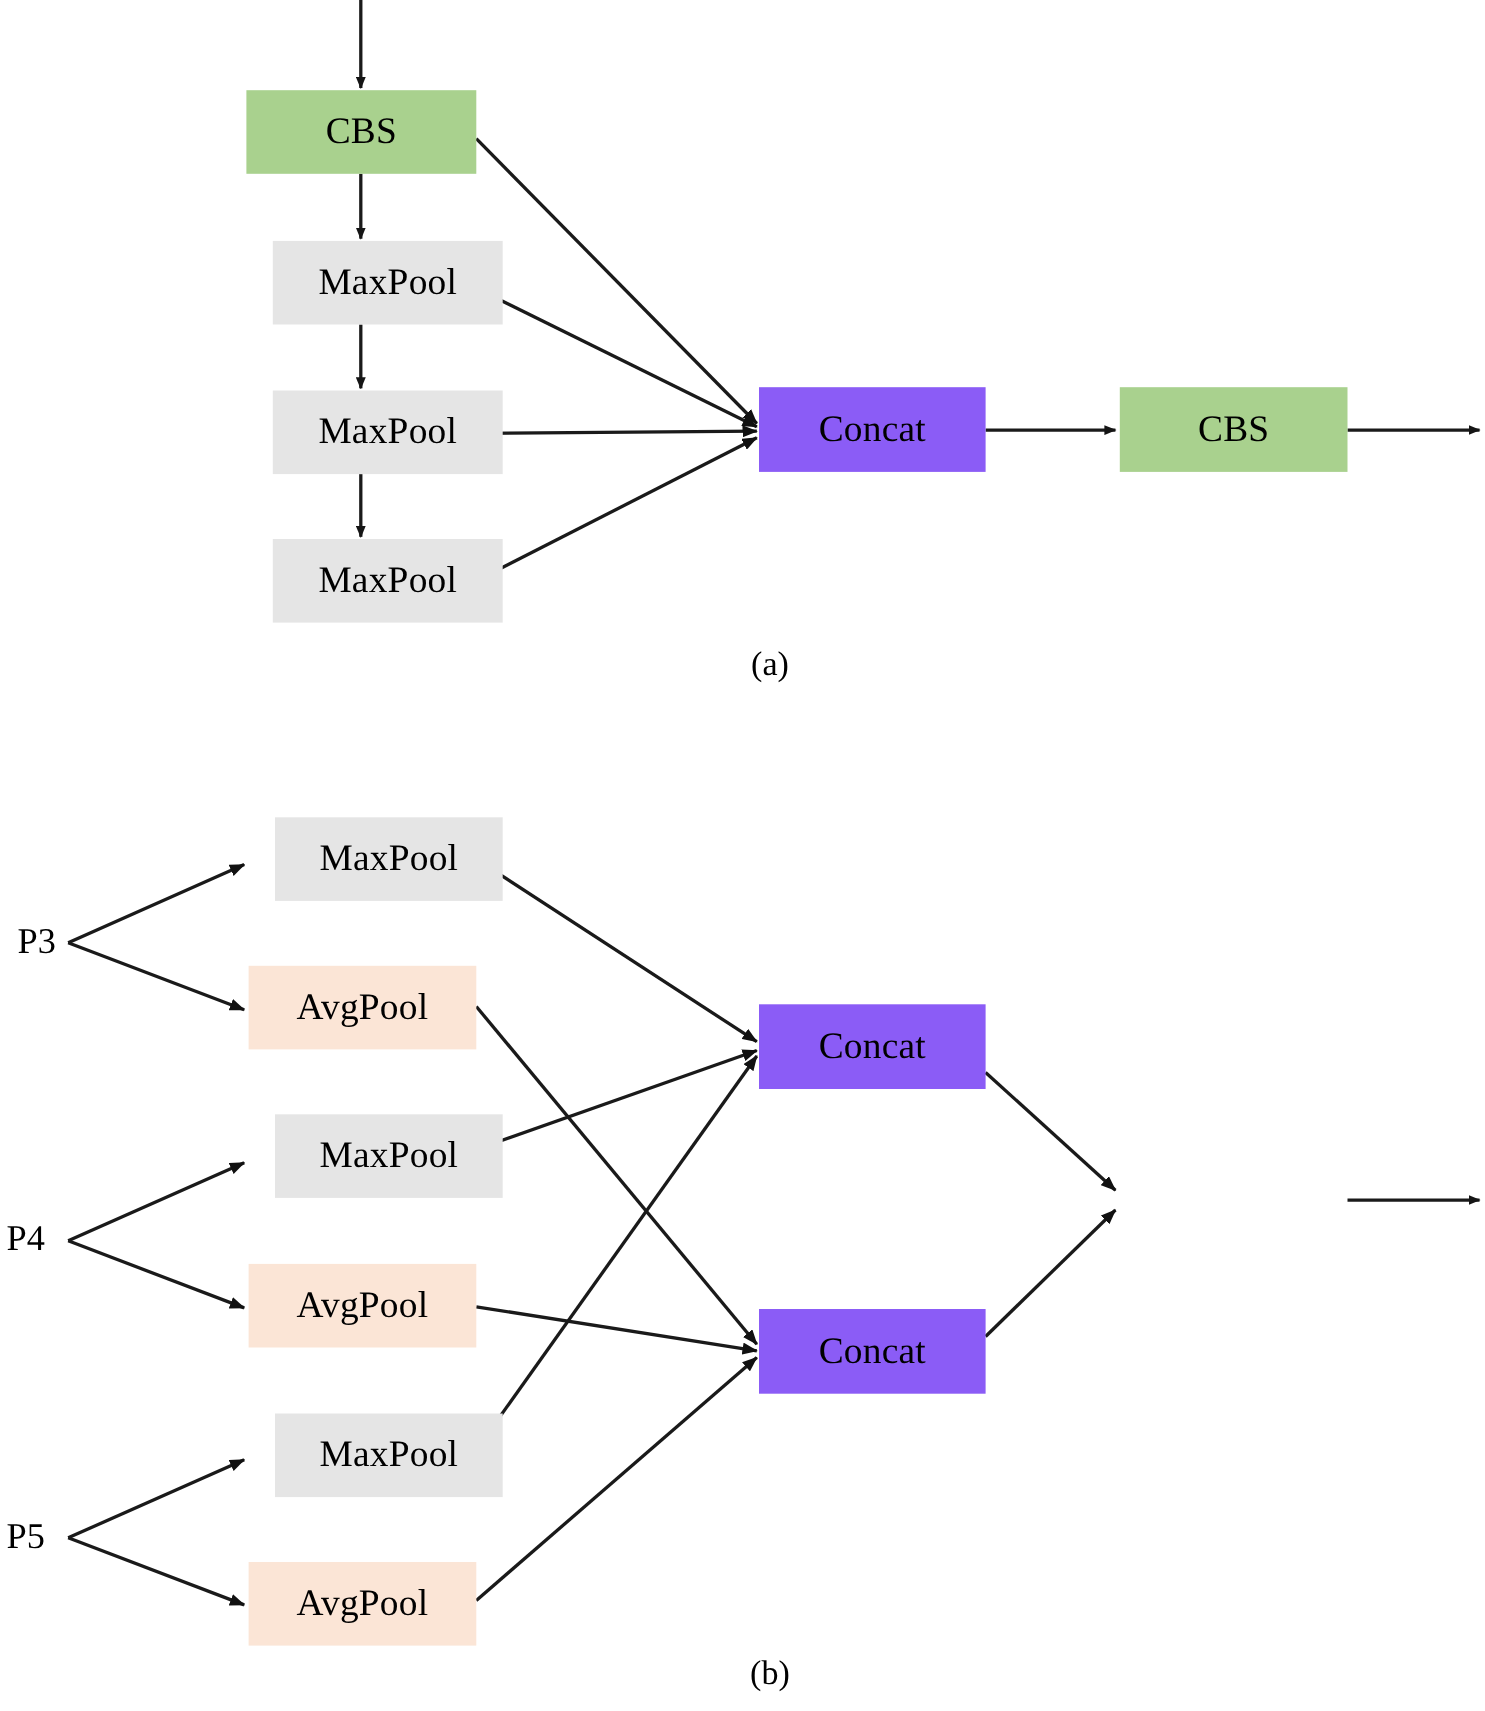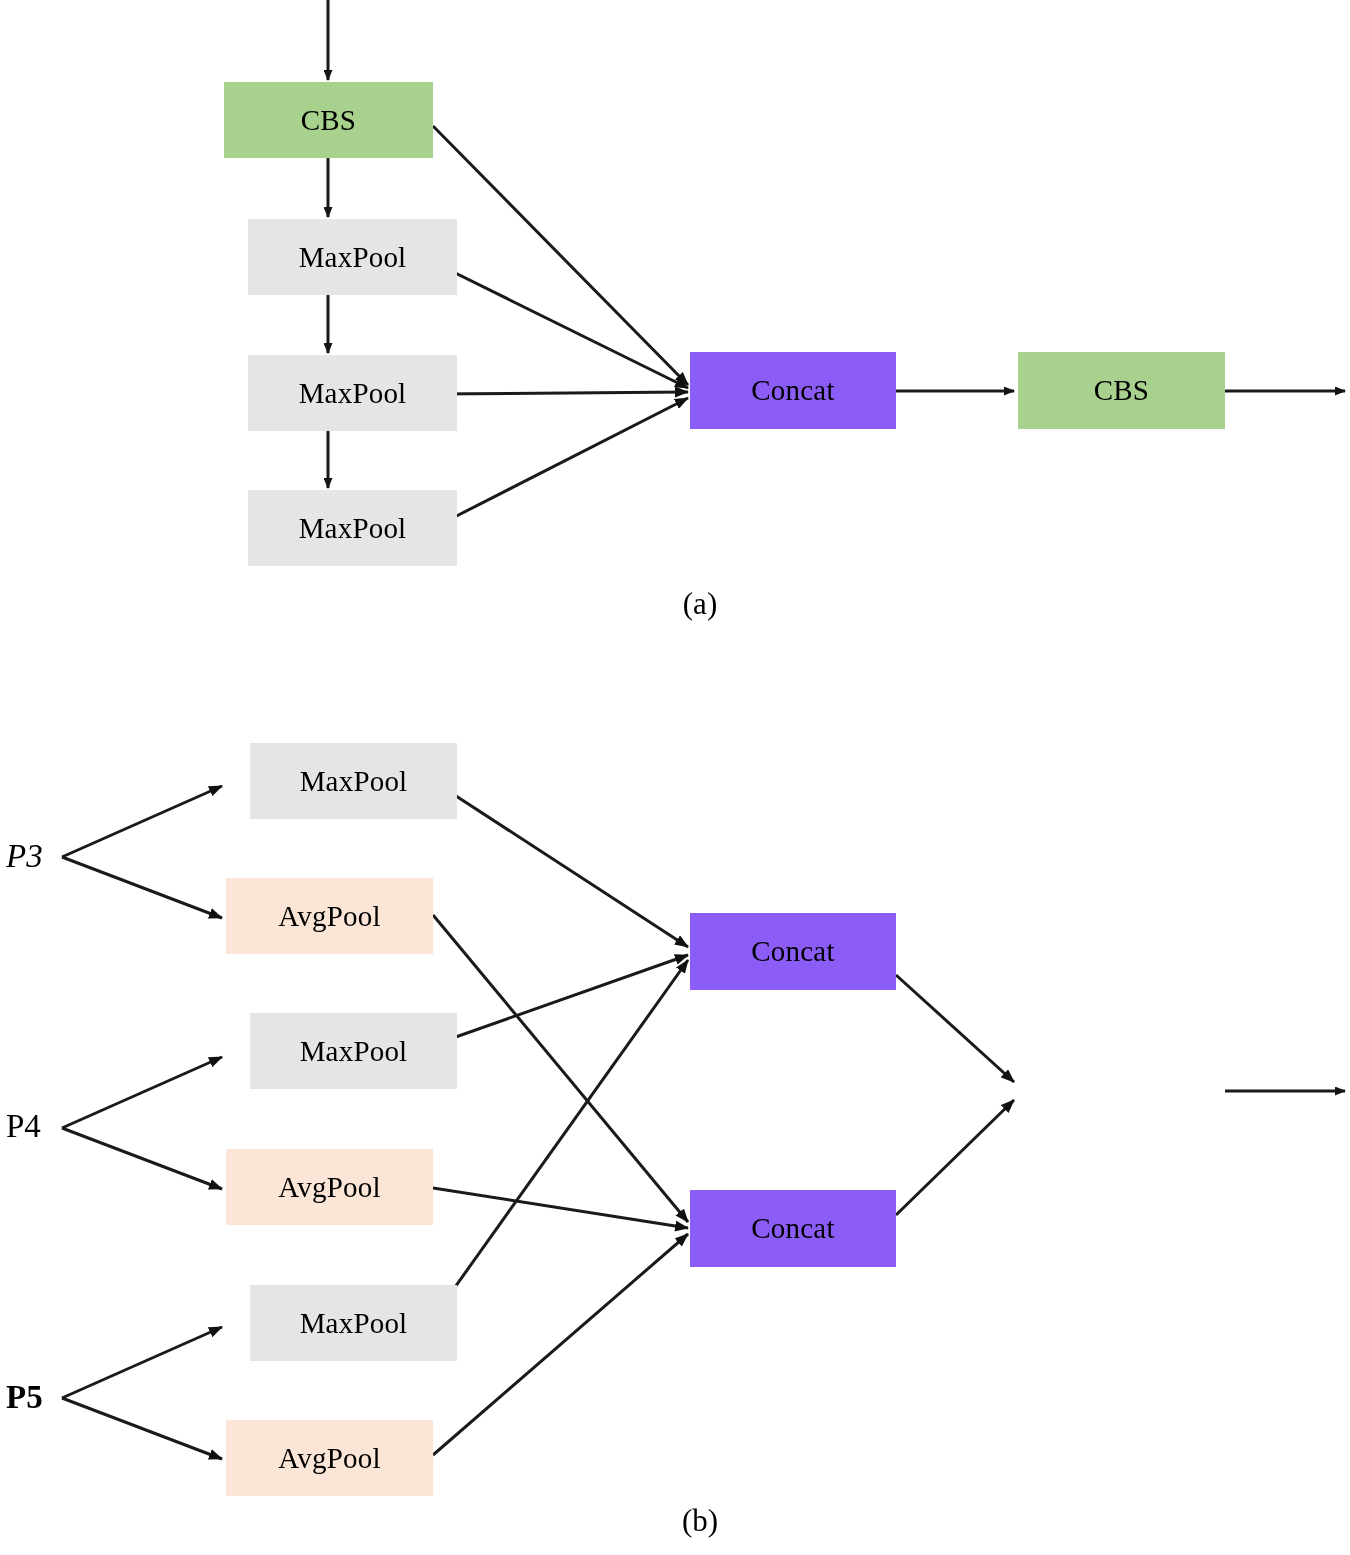--- a/index.html
+++ b/index.html
@@ -30,21 +30,21 @@
     height: 1555px;
     pointer-events: none;
   }
   .node {
     position: absolute;
     box-sizing: border-box;
     display: flex;
     align-items: center;
     justify-content: center;
     color: #000000;
-    font-size: 29px;
+    font-size: 34px;
     line-height: 1;
     letter-spacing: 0.2px;
     white-space: nowrap;
   }
   .node.cbs      { background: #a9d18e; }
   .node.maxpool  { background: #e5e5e5; margin-left: 24px; }
   .node.avgpool  { background: #fbe5d6; }
   .node.concat   { background: #8b5cf6; }
   .node.add      { background: #fbe29b; }
 
@@ -133,23 +133,23 @@
   <div class="node concat" style="left:690px; top:352px; width:206px; height:77px;">
     <span>Concat</span>
   </div>
 
   <div class="node cbs" style="left:1018px; top:352px; width:207px; height:77px;">
     <span>CBS</span>
   </div>
 
   <div class="caption" style="left:620px; top:588px; width:160px;">(a)</div>
 
-  <div class="plabel" style="left:6px; top:840px;font-style:italic;">P3</div>
+  <div class="plabel" style="left:16px; top:840px;">P3</div>
   <div class="plabel" style="left:6px; top:1110px;">P4</div>
-  <div class="plabel" style="left:6px; top:1381px;font-weight:bold;">P5</div>
+  <div class="plabel" style="left:6px; top:1381px;">P5</div>
 
   <div class="node maxpool" style="left:226px; top:743px; width:207px; height:76px;">
     <span>MaxPool</span>
   </div>
 
   <div class="node avgpool" style="left:226px; top:878px; width:207px; height:76px;">
     <span>AvgPool</span>
   </div>
 
   <div class="node maxpool" style="left:226px; top:1013px; width:207px; height:76px;">

